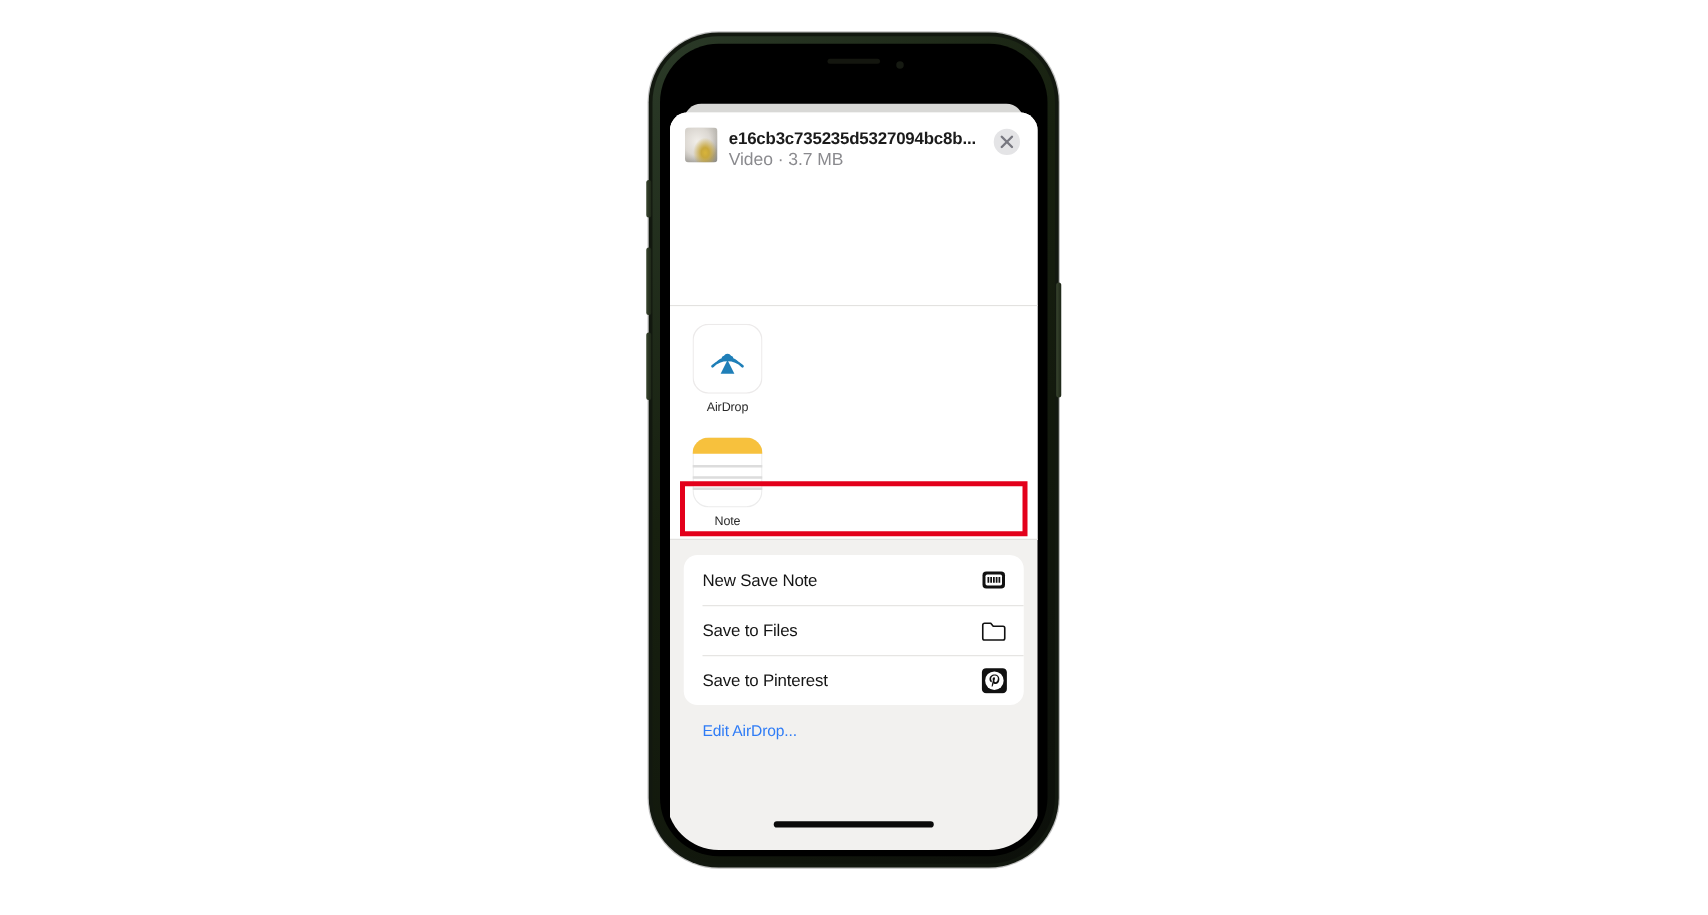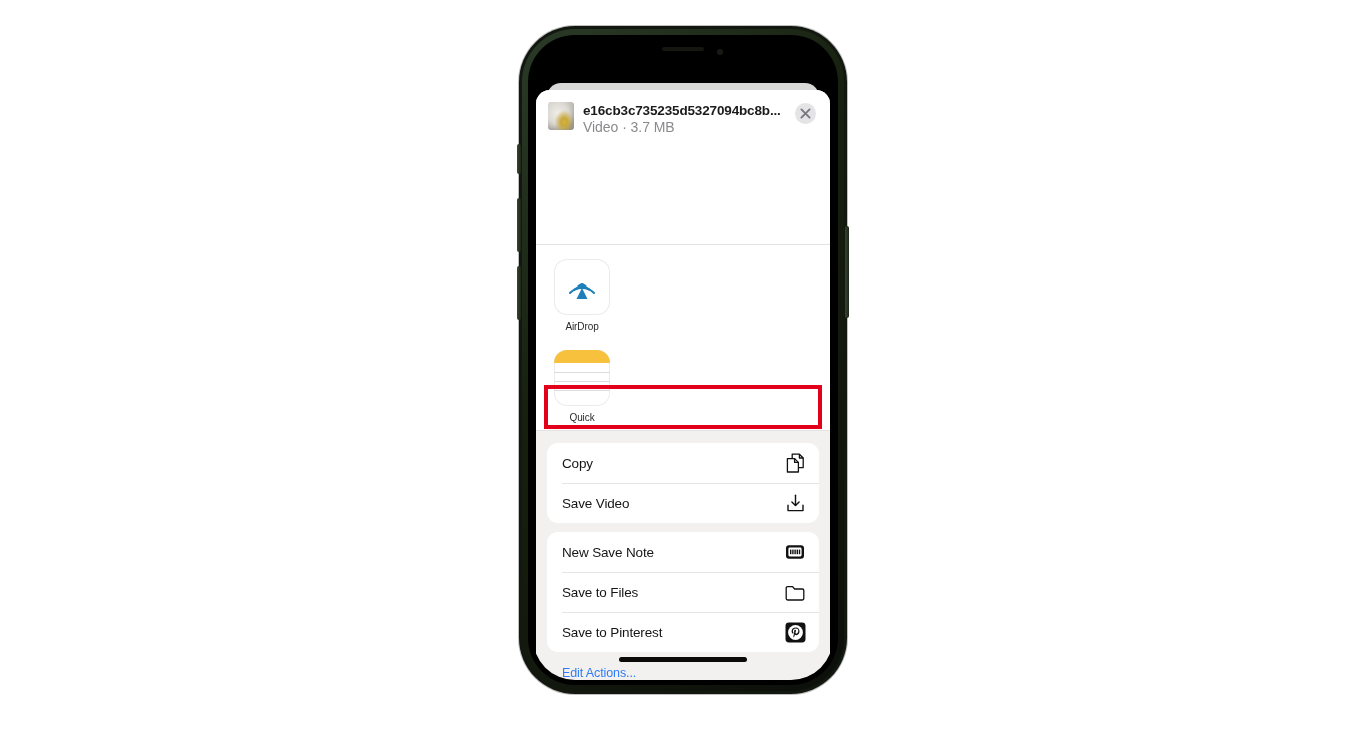--- a/index.html
+++ b/index.html
@@ -363,54 +363,28 @@
         </div>
 
 
         <div class="app">
           <div class="app-icon ic-notes">
             <div class="notes-top"></div>
             <div class="notes-line" style="top:22px"></div>
             <div class="notes-line" style="top:31px"></div>
             <div class="notes-line" style="top:40px"></div>
           </div>
-          <div class="app-label">Quick</div>
+          <div class="app-label">Note</div>
         </div>
 
 
       </div>
 
       <div class="actions-wrap">
 
-        <div class="action-card">
-
-          <div class="action-row">
-            <span class="action-label">Copy</span>
-            <span class="action-icon">
-              <svg width="19" height="21" viewBox="0 0 19 21" aria-hidden="true">
-                <path d="M6.2 1.2 H13.4 L17.2 5 V14.6 H6.2 Z" fill="none" stroke="#111" stroke-width="1.3" stroke-linejoin="round"></path>
-                <path d="M13.4 1.2 V5 H17.2" fill="none" stroke="#111" stroke-width="1.3" stroke-linejoin="round"></path>
-                <path d="M1.4 5.6 H8.6 L12.4 9.4 V19 H1.4 Z" fill="#fff" stroke="#111" stroke-width="1.3" stroke-linejoin="round"></path>
-                <path d="M8.6 5.6 V9.4 H12.4" fill="none" stroke="#111" stroke-width="1.3" stroke-linejoin="round"></path>
-              </svg>
-            </span>
-          </div>
-
-          <div class="action-row">
-            <span class="action-label">Save Video</span>
-            <span class="action-icon">
-              <svg width="19" height="20" viewBox="0 0 19 20" aria-hidden="true">
-                <path d="M2 12.2 V17.6 H17 V12.2" fill="none" stroke="#111" stroke-width="1.4" stroke-linejoin="round" stroke-linecap="round"></path>
-                <path d="M9.5 2.2 V12.4" fill="none" stroke="#111" stroke-width="1.4" stroke-linecap="round"></path>
-                <path d="M5.9 9 L9.5 12.6 L13.1 9" fill="none" stroke="#111" stroke-width="1.4" stroke-linecap="round" stroke-linejoin="round"></path>
-              </svg>
-            </span>
-          </div>
-
-        </div>
 
         <div class="action-card">
 
           <div class="action-row">
             <span class="action-label">New Save Note</span>
             <span class="action-icon">
               <svg width="20" height="20" viewBox="0 0 20 20" aria-hidden="true">
                 <rect x="1" y="3.2" width="18" height="13.6" rx="3" fill="#111"></rect>
                 <rect x="3.4" y="5.6" width="13.2" height="8.8" rx="1.4" fill="#fff"></rect>
                 <g fill="#111">
@@ -450,21 +424,21 @@
                          L8.6 15.6 C8.6 15.6 9.3 14.7 9.5 14 L9.9 12.5
                          C10.2 12.9 10.8 13.2 11.4 13.2 C13.2 13.2 14.5 11.6 14.5 9.3
                          C14.5 7.2 12.8 5.6 10.9 5.6 Z" fill="#111"></path>
               </svg>
             </span>
           </div>
 
 
         </div>
 
-        <div class="edit-actions">Edit Actions...</div>
+        <div class="edit-actions">Edit AirDrop...</div>
 
       </div>
     </div>
 
     <div class="home-indicator"></div>
 
   </div>
 </div>
 
 <div class="highlight-box"></div>

